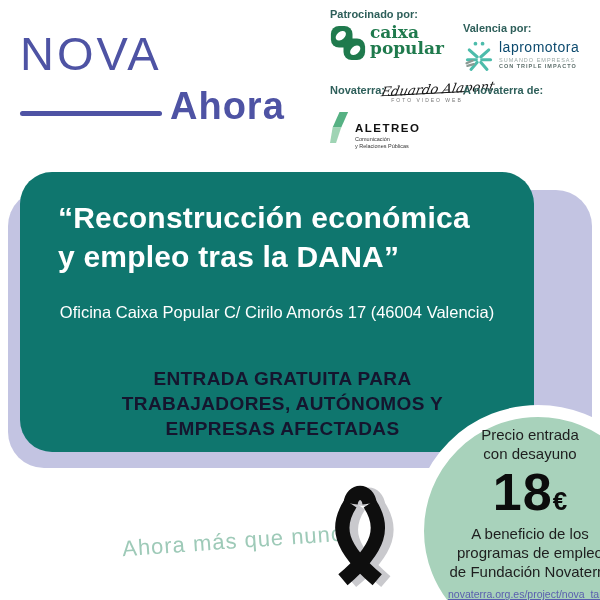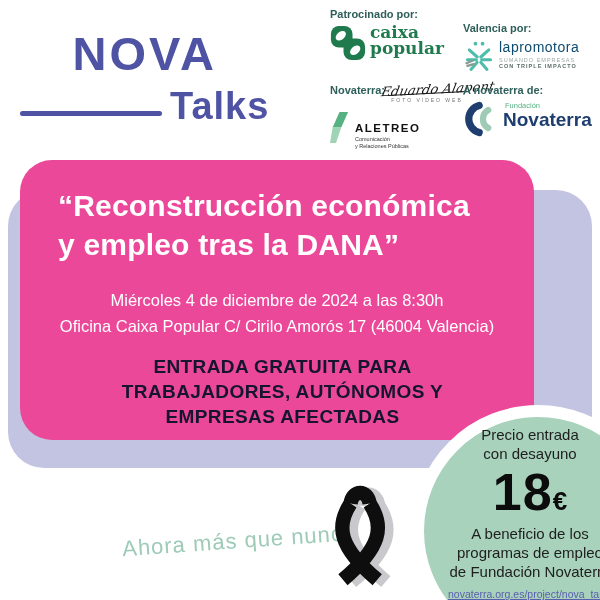--- a/index.html
+++ b/index.html
@@ -1,21 +1,21 @@
 <!DOCTYPE html>
 <html><head>
 <meta charset="utf-8">
 <style>
   * { margin:0; padding:0; box-sizing:border-box; }
   body { width:600px; height:600px; font-family:"Liberation Sans", sans-serif; background:#ffffff; }
   .poster { position:relative; width:600px; height:600px; background:#ffffff; overflow:hidden; }
 
   
   .brand { position:absolute; left:20px; top:30px; color:#4e53a4; }
-  .brand-nova { font-size:47px; font-weight:bold; letter-spacing:3px; line-height:1;text-align:center; }
+  .brand-nova { font-size:47px; font-weight:normal; letter-spacing:3px; line-height:1; }
   .brand-row { display:flex; align-items:center; margin-top:10px; }
   .brand-line { width:142px; height:5px; border-radius:3px; background:#4e53a4; margin-right:8px; margin-top:14px; }
   .brand-talks { font-size:38px; font-weight:bold; line-height:1; letter-spacing:1px; }
 
   
   .sp { position:absolute; }
   .sp-label { font-size:11px; color:#2e5f5a; font-weight:bold; margin-bottom:5px; }
   .sp-caixa { left:330px; top:8px; }
   .sp-promo { left:463px; top:22px; }
   .sp-colab { left:330px; top:84px; width:130px; }
@@ -36,21 +36,21 @@
   .aletreo-text { margin-left:6px; margin-top:10px; }
   .aletreo-name { font-size:11.5px; font-weight:bold; letter-spacing:1.5px; color:#111; }
   .aletreo-sub { font-size:5.5px; color:#333; line-height:1.3; margin-top:2px; }
 
   .benef-text { margin-left:4px; }
   .benef-small { font-size:7.5px; color:#56b183; margin-left:2px; }
   .benef-name { font-size:19px; font-weight:bold; color:#1d3e6f; line-height:1; }
 
   
   .card-shadow { position:absolute; left:8px; top:190px; width:584px; height:278px; background:#c3c4e2; border-radius:36px; }
-  .card { position:absolute; left:20px; top:160px; width:514px; height:280px; background:#ec4899; border-radius:32px; color:#ffffff; }
+  .card { position:absolute; left:20px; top:172px; width:514px; height:280px; background:#0f766e; border-radius:32px; color:#ffffff; }
   .card-title { position:absolute; left:38px; top:26px; font-size:30px; font-weight:bold; line-height:1.3; letter-spacing:0.2px; }
   .card-when { position:absolute; left:0; top:128px; width:100%; text-align:center; font-size:16.5px; line-height:1.55; }
   .card-free { position:absolute; left:0; top:194px; width:100%; text-align:center; font-size:19px; font-weight:800; color:#15152e; line-height:1.32; letter-spacing:0.4px;padding-left:11px; }
 
   
   .circle { position:absolute; left:412px; top:405px; width:252px; height:252px; border-radius:50%; background:#a8d2bb; border:12px solid #ffffff; }
   .circle-content { position:absolute; left:428px; top:426px; width:204px; text-align:center; color:#1e1e1e; }
   .price-label { font-size:15px; line-height:1.25; }
   .price-row { margin-top:2px; line-height:1; }
   .price-number { font-size:52px; font-weight:bold; color:#0c0c0c; letter-spacing:1px; }
@@ -64,21 +64,21 @@
 </style>
 </head>
 <body>
 
 <div class="poster">
 
   <div class="brand">
     <div class="brand-nova">NOVA</div>
     <div class="brand-row">
       <div class="brand-line"></div>
-      <div class="brand-talks">Talks</div>
+      <div class="brand-talks">Ahora</div>
     </div>
   </div>
 
   <div class="sp sp-caixa">
     <div class="sp-label">Patrocinado por:</div>
     <div class="logo-row">
       <span>
         <svg width="36" height="36" viewBox="0 0 40 40">
           <rect x="1" y="1" width="24" height="24" rx="9" fill="#1f7a4d"></rect>
           <rect x="15" y="15" width="24" height="24" rx="9" fill="#1f7a4d"></rect>
@@ -141,42 +141,29 @@
         <div class="aletreo-sub">
           <div>Comunicación</div>
           <div>y Relaciones Públicas</div>
         </div>
       </div>
     </div>
   </div>
 
   <div class="sp sp-benef">
     <div class="sp-label">A novaterra de:</div>
-    <div class="logo-row">
-      <span>
-        <svg width="36" height="36" viewBox="0 0 40 40">
-          <path d="M18 5 A 15.5 15.5 0 0 0 18 35" fill="none" stroke="#1d3e6f" stroke-width="8" stroke-linecap="round"></path>
-          <path d="M28 10 A 11.5 11.5 0 0 0 28 30" fill="none" stroke="#9fcbb6" stroke-width="7" stroke-linecap="round"></path>
-        </svg>
-      </span>
-      <div class="benef-text">
-        <div class="benef-small">Fundación</div>
-        <div class="benef-name">Novaterra</div>
-      </div>
-    </div>
   </div>
 
   <div class="card-shadow"></div>
   <div class="card">
     <div class="card-title">
       <div>“Reconstrucción económica</div>
       <div>y empleo tras la DANA”</div>
     </div>
     <div class="card-when">
-      <div>Miércoles 4 de diciembre de 2024 a las 8:30h</div>
       <div>Oficina Caixa Popular C/ Cirilo Amorós 17 (46004 Valencia)</div>
     </div>
     <div class="card-free">
       <div>ENTRADA GRATUITA PARA</div>
       <div>TRABAJADORES, AUTÓNOMOS Y</div>
       <div>EMPRESAS AFECTADAS</div>
     </div>
   </div>
 
   <div class="tagline">Ahora más que nunca</div>

